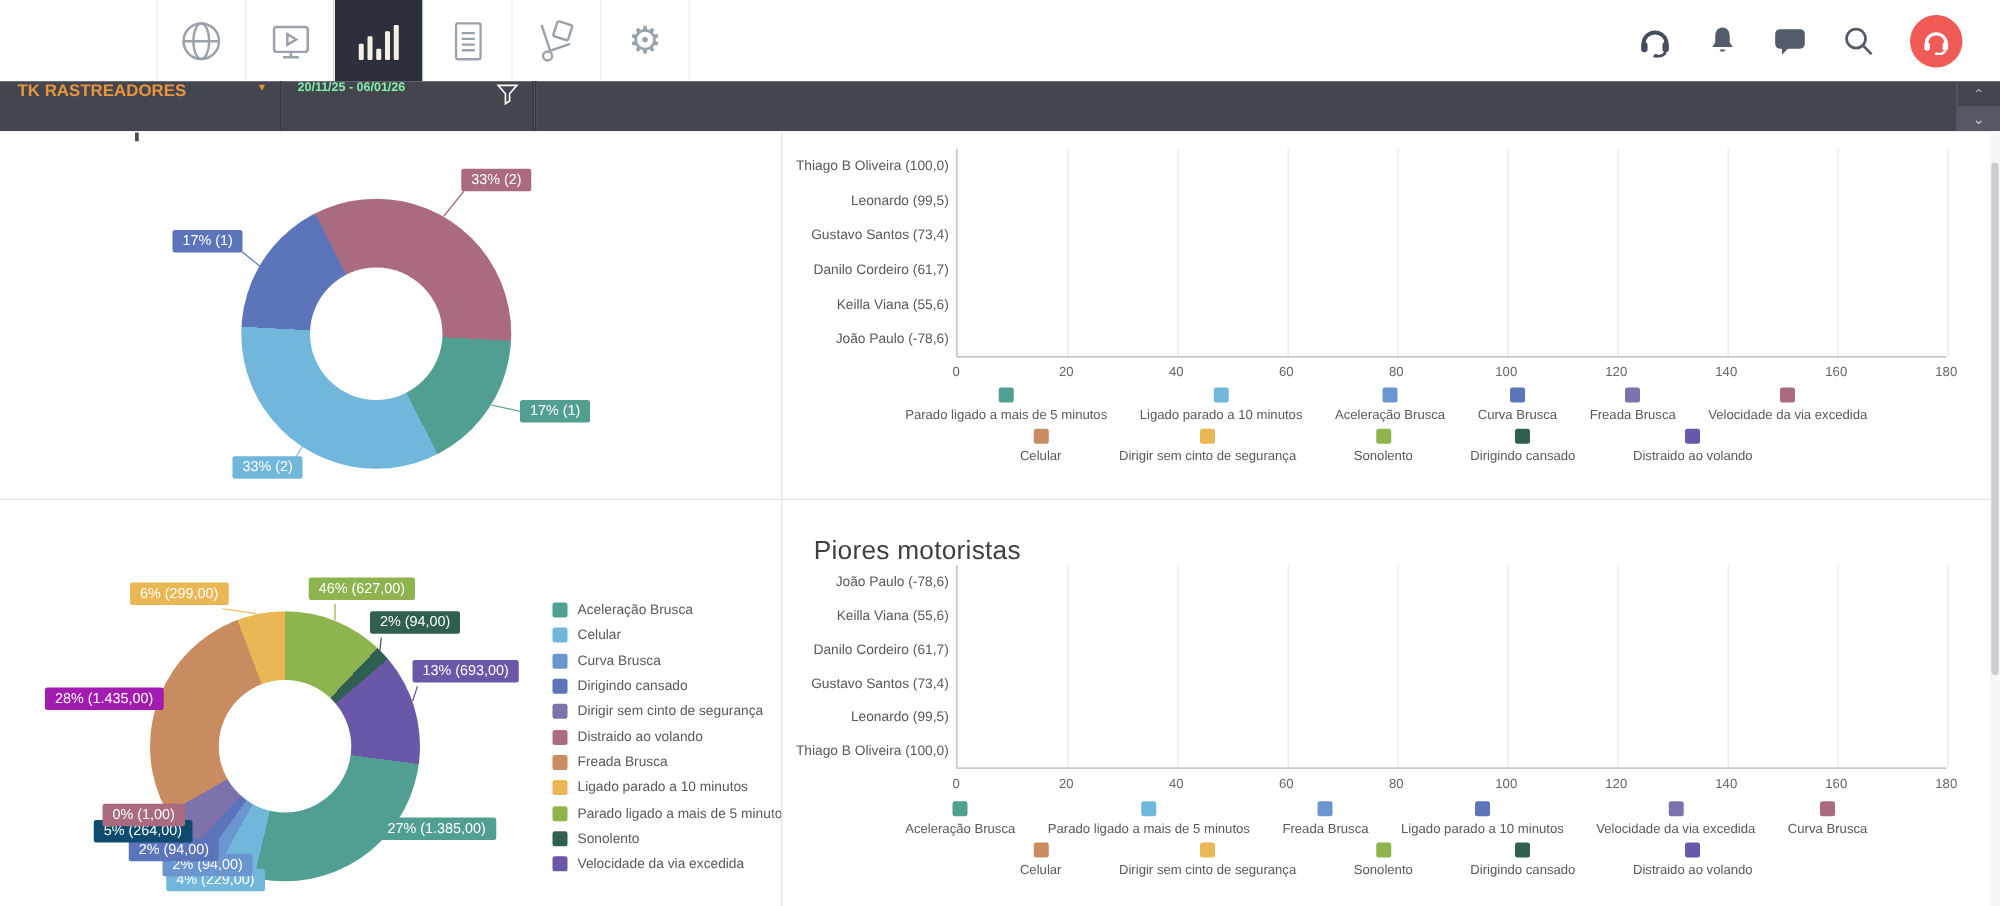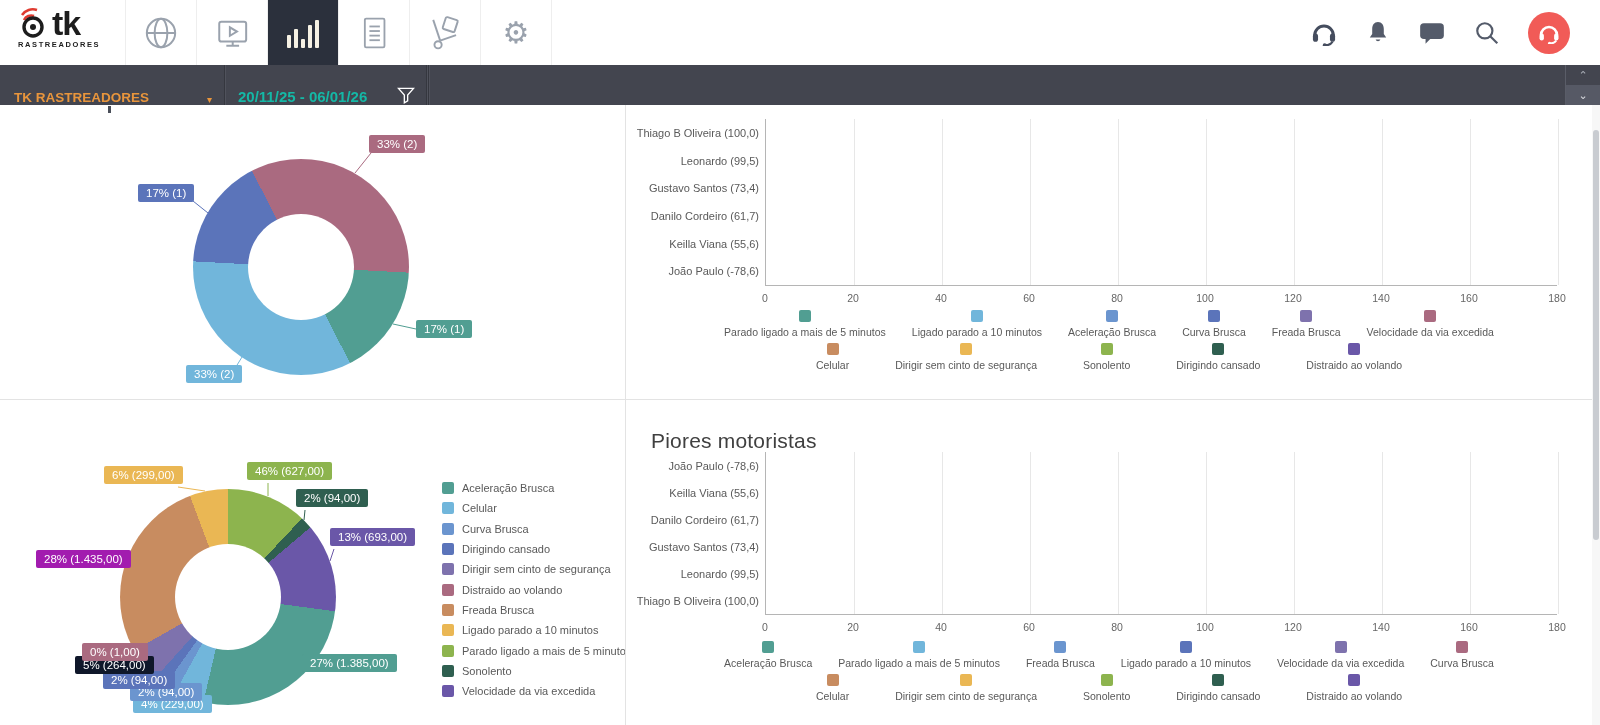--- a/index.html
+++ b/index.html
@@ -18,26 +18,26 @@
   .navcell svg{stroke:#9aa2ad;fill:none;stroke-width:1.4;}
   .gearglyph{font-size:30px;color:#9aa2ad;line-height:30px;font-family:"DejaVu Sans",sans-serif;}
   .chartbars{display:flex;align-items:flex-end;gap:3px;height:30px;}
   .chartbars span{width:4px;background:#f6f1e4;display:block;border-radius:1px;}
   #navright{position:absolute;right:30px;top:0;height:65px;display:flex;align-items:center;gap:28px;}
   #navright .nicon{cursor:pointer;display:flex;align-items:center;justify-content:center;}
   #avatar{width:42px;height:42px;border-radius:50%;background:#f15b57;display:flex;align-items:center;justify-content:center;cursor:pointer;}
   
   #filterbar{position:absolute;left:0;top:65px;width:1600px;height:40px;background:#43454f;display:flex;align-items:center;}
   .fsep{width:1px;height:40px;background:#35373f;border-right:1px solid #50525c;}
-  .fsection{height:40px;display:flex;align-items:flex-end;cursor:pointer;}
+  .fsection{height:40px;display:flex;align-items:flex-start;cursor:pointer;}
   #f-company{width:210px;padding-left:14px;justify-content:space-between;}
   #f-company .txt{font-size:13.5px;font-weight:bold;color:#e8953c;}
   #f-company .caret{color:#e8953c;font-size:10px;margin-right:12px;}
   #f-period{width:188px;padding-left:12px;justify-content:space-between;}
-  #f-period .txt{font-size:15px;font-weight:bold;color:#14b8a6;}
+  #f-period .txt{font-size:10px;font-weight:bold;color:#86efac;}
   #f-compare{width:218px;padding-left:12px;justify-content:space-between;}
   #f-compare .txt{font-size:13.5px;color:#7d828d;}
   .funnel{margin-right:10px;}
   #f-chevrons{position:absolute;right:0;top:0;width:34px;height:40px;border-left:1px solid #5a5d68;}
   #f-chevrons .ch{height:20px;display:flex;align-items:center;justify-content:center;cursor:pointer;color:#a9adb6;font-size:11px;}
   #f-chevrons .ch.down{background:#565965;color:#d7d9de;}
   
   #content{position:absolute;left:0;top:105px;width:1600px;height:620px;background:#fff;}
   .vdiv{position:absolute;left:625px;top:0;width:1px;height:620px;background:#e3e3e3;}
   .hdiv{position:absolute;left:0;top:294px;width:1600px;height:1px;background:#e3e3e3;}
@@ -94,32 +94,20 @@
   .bleg-item .sq{width:12px;height:12px;border-radius:2px;margin-bottom:4px;}
   .bleg-item .ltxt{font-size:10.5px;color:#595959;white-space:nowrap;}
   
   #scrollbar{position:absolute;right:0;top:105px;width:8px;height:620px;background:#f7f7f7;}
   #scrollthumb{position:absolute;right:1px;top:25px;width:6px;height:410px;background:#c9ccd1;border-radius:3px;}
 </style>
 </head>
 <body>
 
 <header id="navbar">
-  <div id="logo">
-    <div class="row">
-      <svg width="34" height="32" viewBox="0 0 34 32">
-        <path d="M6 14 a8 8 0 0 1 10 -4" stroke="#e03c31" stroke-width="2.6" fill="none"></path>
-        <path d="M4 9 a13 13 0 0 1 15 -5" stroke="#e03c31" stroke-width="2.6" fill="none"></path>
-        <circle cx="15" cy="21" r="9" fill="none" stroke="#1d1d1d" stroke-width="3.4"></circle>
-        <circle cx="15" cy="21" r="3" fill="#1d1d1d"></circle>
-      </svg>
-      <span class="tk">tk</span>
-    </div>
-    <div class="sub">RASTREADORES</div>
-  </div>
 
   <div id="navcells">
     <div class="navcell">
       <svg width="34" height="34" viewBox="0 0 24 24">
         <circle cx="12" cy="12" r="10"></circle>
           <ellipse cx="12" cy="12" rx="4.5" ry="10"></ellipse>
           <line x1="2" y1="12" x2="22" y2="12"></line>
       </svg>
     </div>
     <div class="navcell">
@@ -382,21 +370,21 @@
     </svg>
   <div class="ring" style="background: conic-gradient(rgb(141, 180, 78) 0%, rgb(141, 180, 78) 12.023%, rgb(47, 95, 80) 12.023%, rgb(47, 95, 80) 13.8255%, rgb(106, 87, 168) 13.8255%, rgb(106, 87, 168) 27.1141%, rgb(81, 158, 146) 27.1141%, rgb(81, 158, 146) 53.6721%, rgb(113, 182, 219) 53.6721%, rgb(113, 182, 219) 58.0633%, rgb(107, 149, 207) 58.0633%, rgb(107, 149, 207) 59.8658%, rgb(91, 116, 186) 59.8658%, rgb(91, 116, 186) 61.6683%, rgb(126, 114, 173) 61.6683%, rgb(126, 114, 173) 66.7306%, rgb(170, 106, 128) 66.7306%, rgb(170, 106, 128) 66.7498%, rgb(200, 140, 96) 66.7498%, rgb(200, 140, 96) 94.2665%, rgb(234, 183, 84) 94.2665%, rgb(234, 183, 84) 100%);"></div>
       <div class="hole"></div>
       <div class="callout c0" title="Parado ligado a mais de 5 minutos" style="background: rgb(141, 180, 78);">46% (627,00)</div>
       <div class="callout c1" title="Sonolento" style="background: rgb(47, 95, 80);">2% (94,00)</div>
       <div class="callout c2" title="Velocidade da via excedida" style="background: rgb(106, 87, 168);">13% (693,00)</div>
       <div class="callout c3" title="Aceleração Brusca" style="background: rgb(81, 158, 146);">27% (1.385,00)</div>
       <div class="callout c4" title="Celular" style="background: rgb(113, 182, 219);">4% (229,00)</div>
       <div class="callout c5" title="Curva Brusca" style="background: rgb(107, 149, 207);">2% (94,00)</div>
       <div class="callout c6" title="Dirigindo cansado" style="background: rgb(91, 116, 186);">2% (94,00)</div>
-      <div class="callout c7" title="Dirigir sem cinto de segurança" style="background: #0f172a;">5% (264,00)</div>
+      <div class="callout c7" title="Dirigir sem cinto de segurança" style="background: #0c4a6e;">5% (264,00)</div>
       <div class="callout c8" title="Distraido ao volando" style="background: rgb(170, 106, 128);">0% (1,00)</div>
       <div class="callout c9" title="Freada Brusca" style="background: #a21caf;">28% (1.435,00)</div>
       <div class="callout c10" title="Ligado parado a 10 minutos" style="background: rgb(234, 183, 84);">6% (299,00)</div>
       <div class="dlegend">
         <div class="litem">
           <div class="sq" style="background: rgb(81, 158, 146);"></div>
           <div class="ltxt">Aceleração Brusca</div>
         </div>
         <div class="litem">
           <div class="sq" style="background: rgb(113, 182, 219);"></div>

